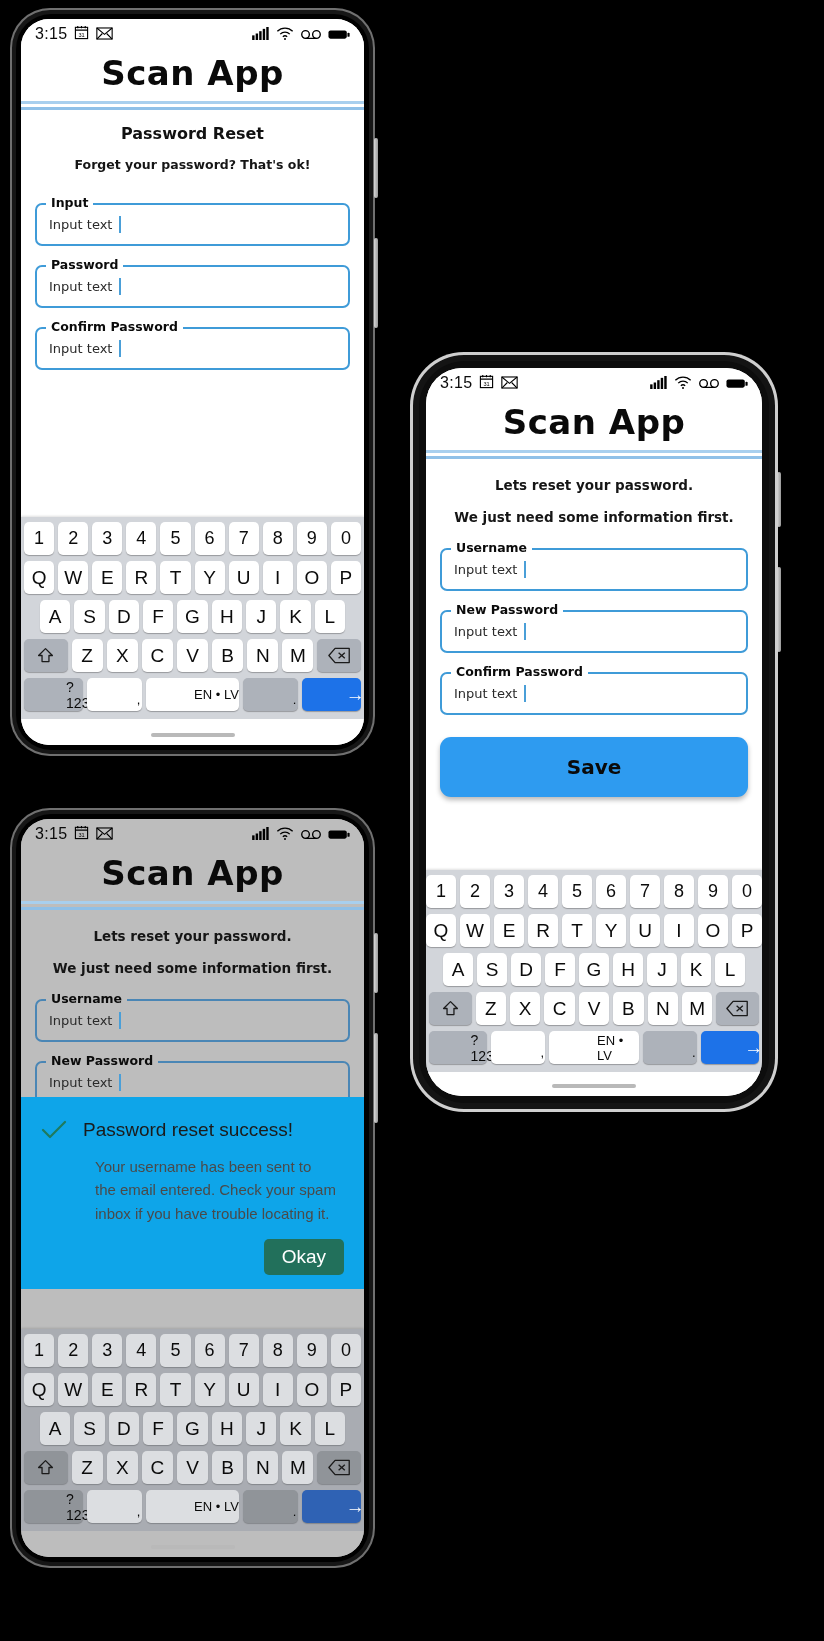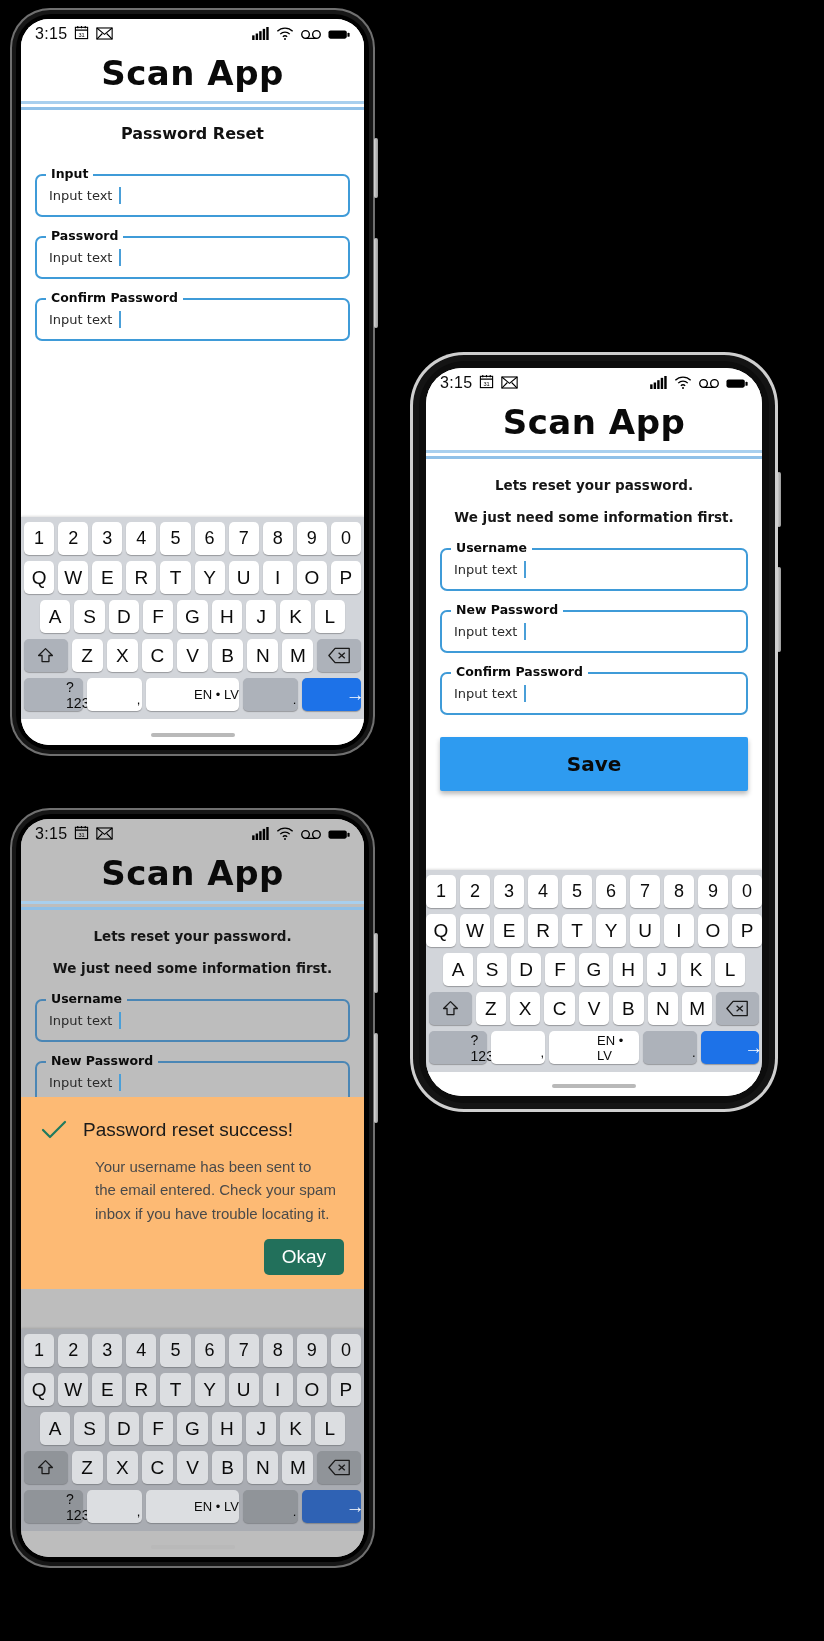--- a/index.html
+++ b/index.html
@@ -111,21 +111,21 @@
   }
   .field .caret {
     display: inline-block; width: 1.5px; height: 17px;
     background: #4a9fd8; margin-left: 7px; vertical-align: middle;
   }
   .fieldline { display: flex; align-items: center; }
 
   
   .savebtn {
     margin: 22px 14px 0;
-    height: 54px; border-radius: 2px;
+    height: 60px; border-radius: 11px;
     background: #2e9bf0;
     display: flex; align-items: center; justify-content: center;
     box-shadow: 0 3px 5px rgba(0,0,0,.28);
     font-family: "DejaVu Sans", sans-serif;
     font-weight: 700; font-size: 20px; color: #0a0a0a;
   }
 
   
   .keyboard {
     background: #d2d5da;
@@ -153,21 +153,21 @@
   .k-shift, .k-bsp { flex: 1.4; }
   .k-enter { flex: 1.5; font-size: 19px; }
 
   
   .dim .keyboard { background: #a9acb2; }
   .dim .key { background: #dcdee1; box-shadow: 0 1px 1px rgba(0,0,0,.22); }
   .dim .key.gray { background: #909499; }
   .dim .key.blue { background: #2f62b4; }
   .dialog {
     position: absolute; left: 0; right: 0;
-    background: #fdba74;
+    background: #0ea5e9;
     padding: 22px 20px 14px;
   }
   .dlg-head { display: flex; align-items: flex-start; gap: 16px; }
   .dlg-check { color: #1f7a5e; font-size: 26px; line-height: 22px; }
   .dlg-title {
     font-family: "Liberation Sans", sans-serif;
     font-size: 19px; color: #1b1b1b; font-weight: 400;
   }
   .dlg-body {
     margin: 12px 8px 0 54px;
@@ -256,20 +256,21 @@
           </div>
 
           <div class="apptitle">Scan App</div>
           <div class="stripes">
             <div class="s1"></div>
               <div class="gap"></div>
               <div class="s2"></div>
           </div>
 
           <div class="subtitle">Password Reset</div>
+          <div class="helper">Forget your password? That's ok!</div>
 
           <div class="form">
             <div class="field">
               <span class="legend">Input</span>
               <span class="fieldline">
                   <span class="val">Input text</span>
                   <i class="caret"></i>
                 </span>
             </div>
             <div class="field">

